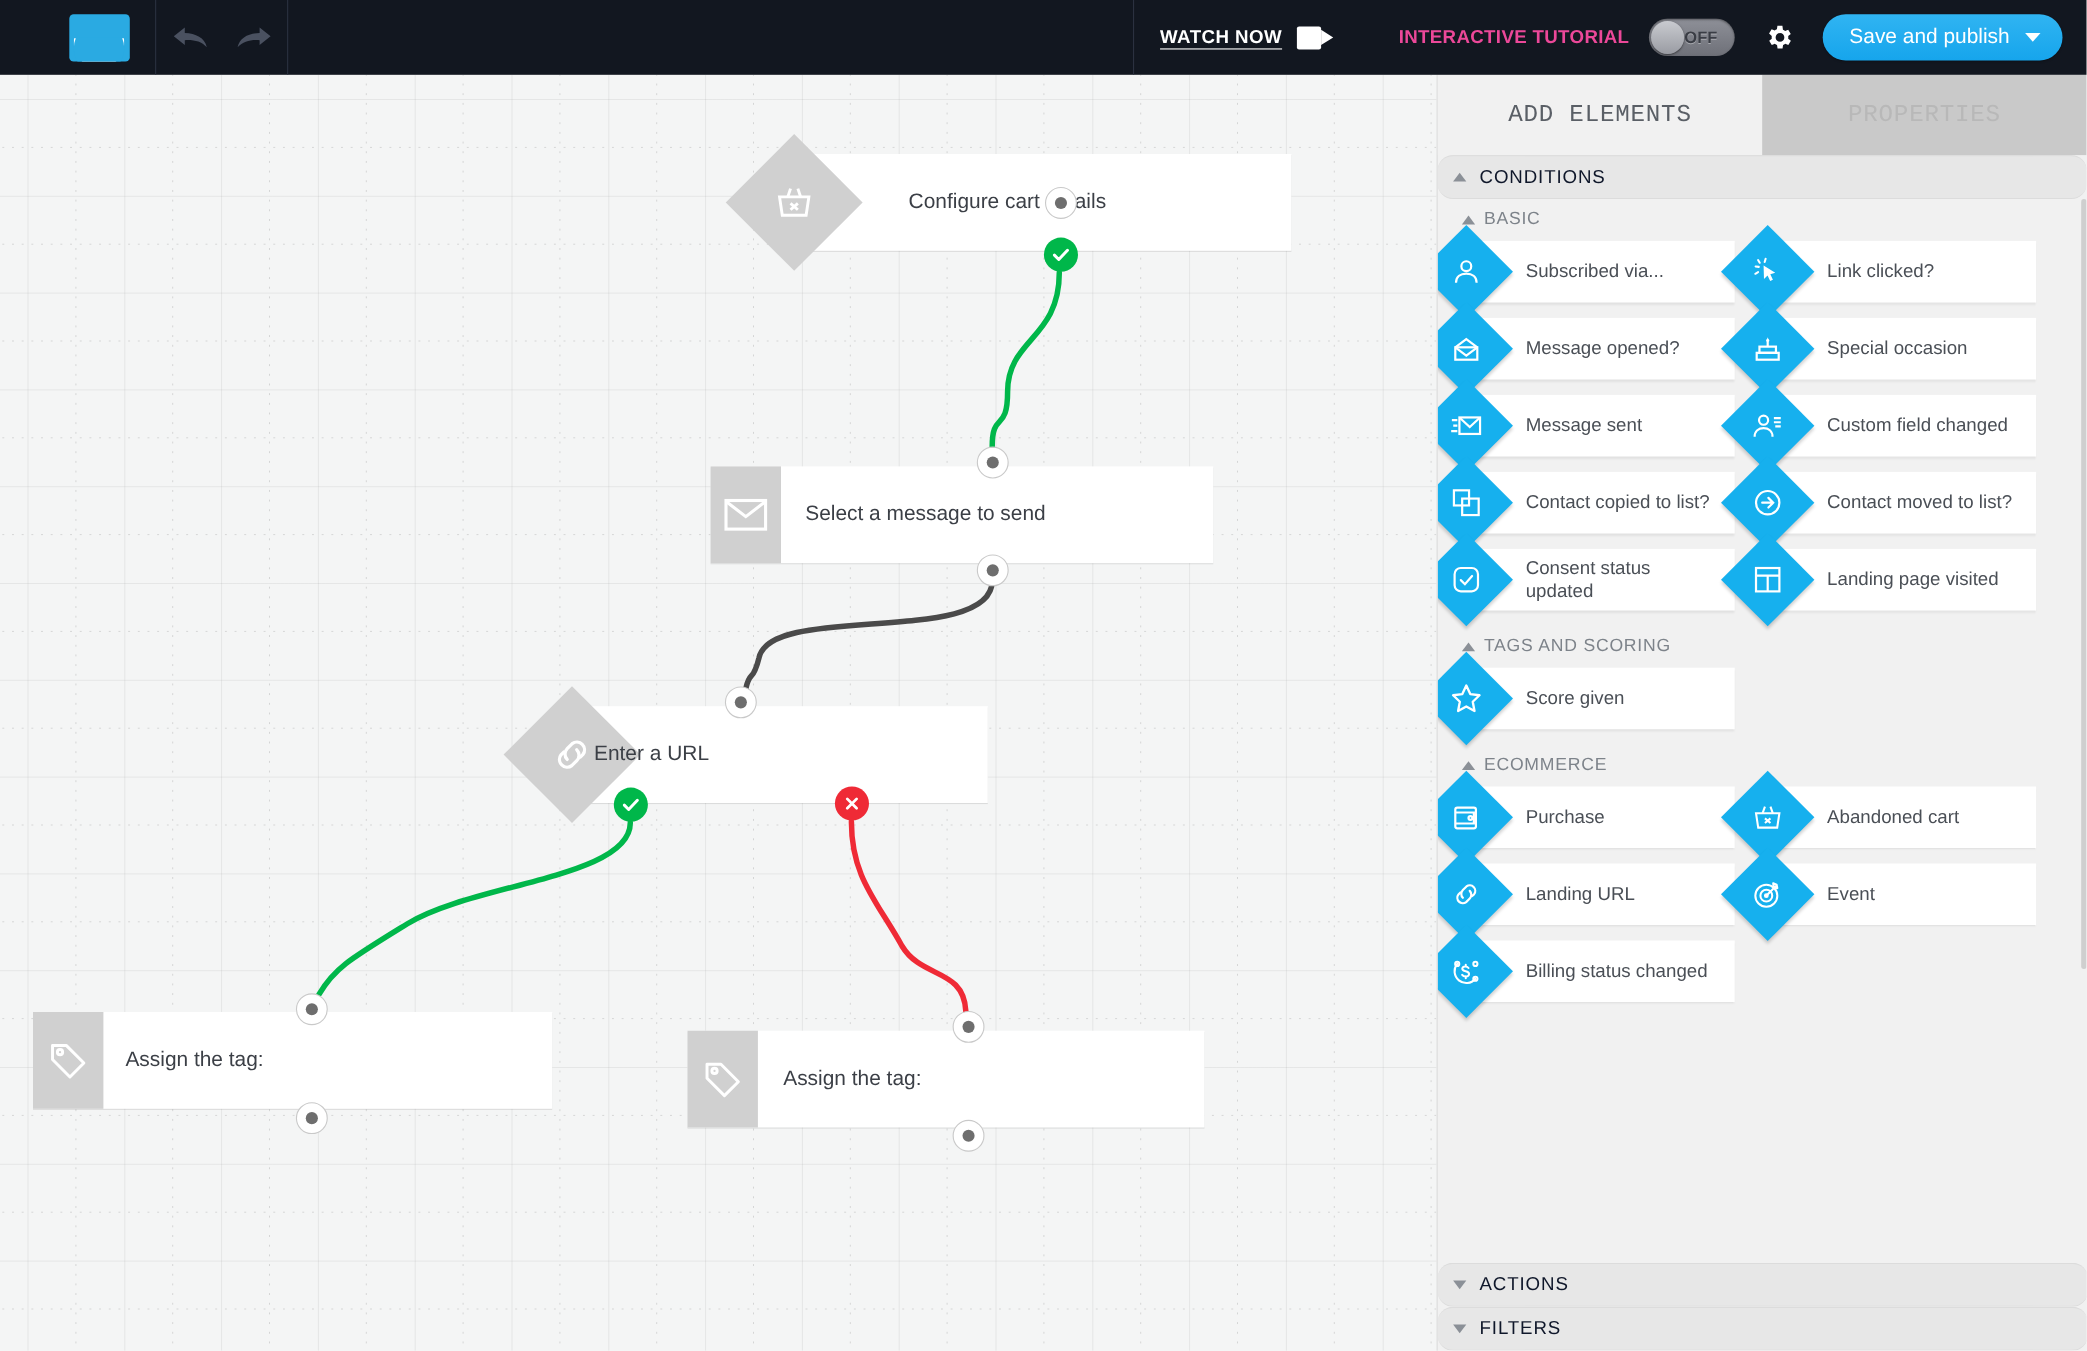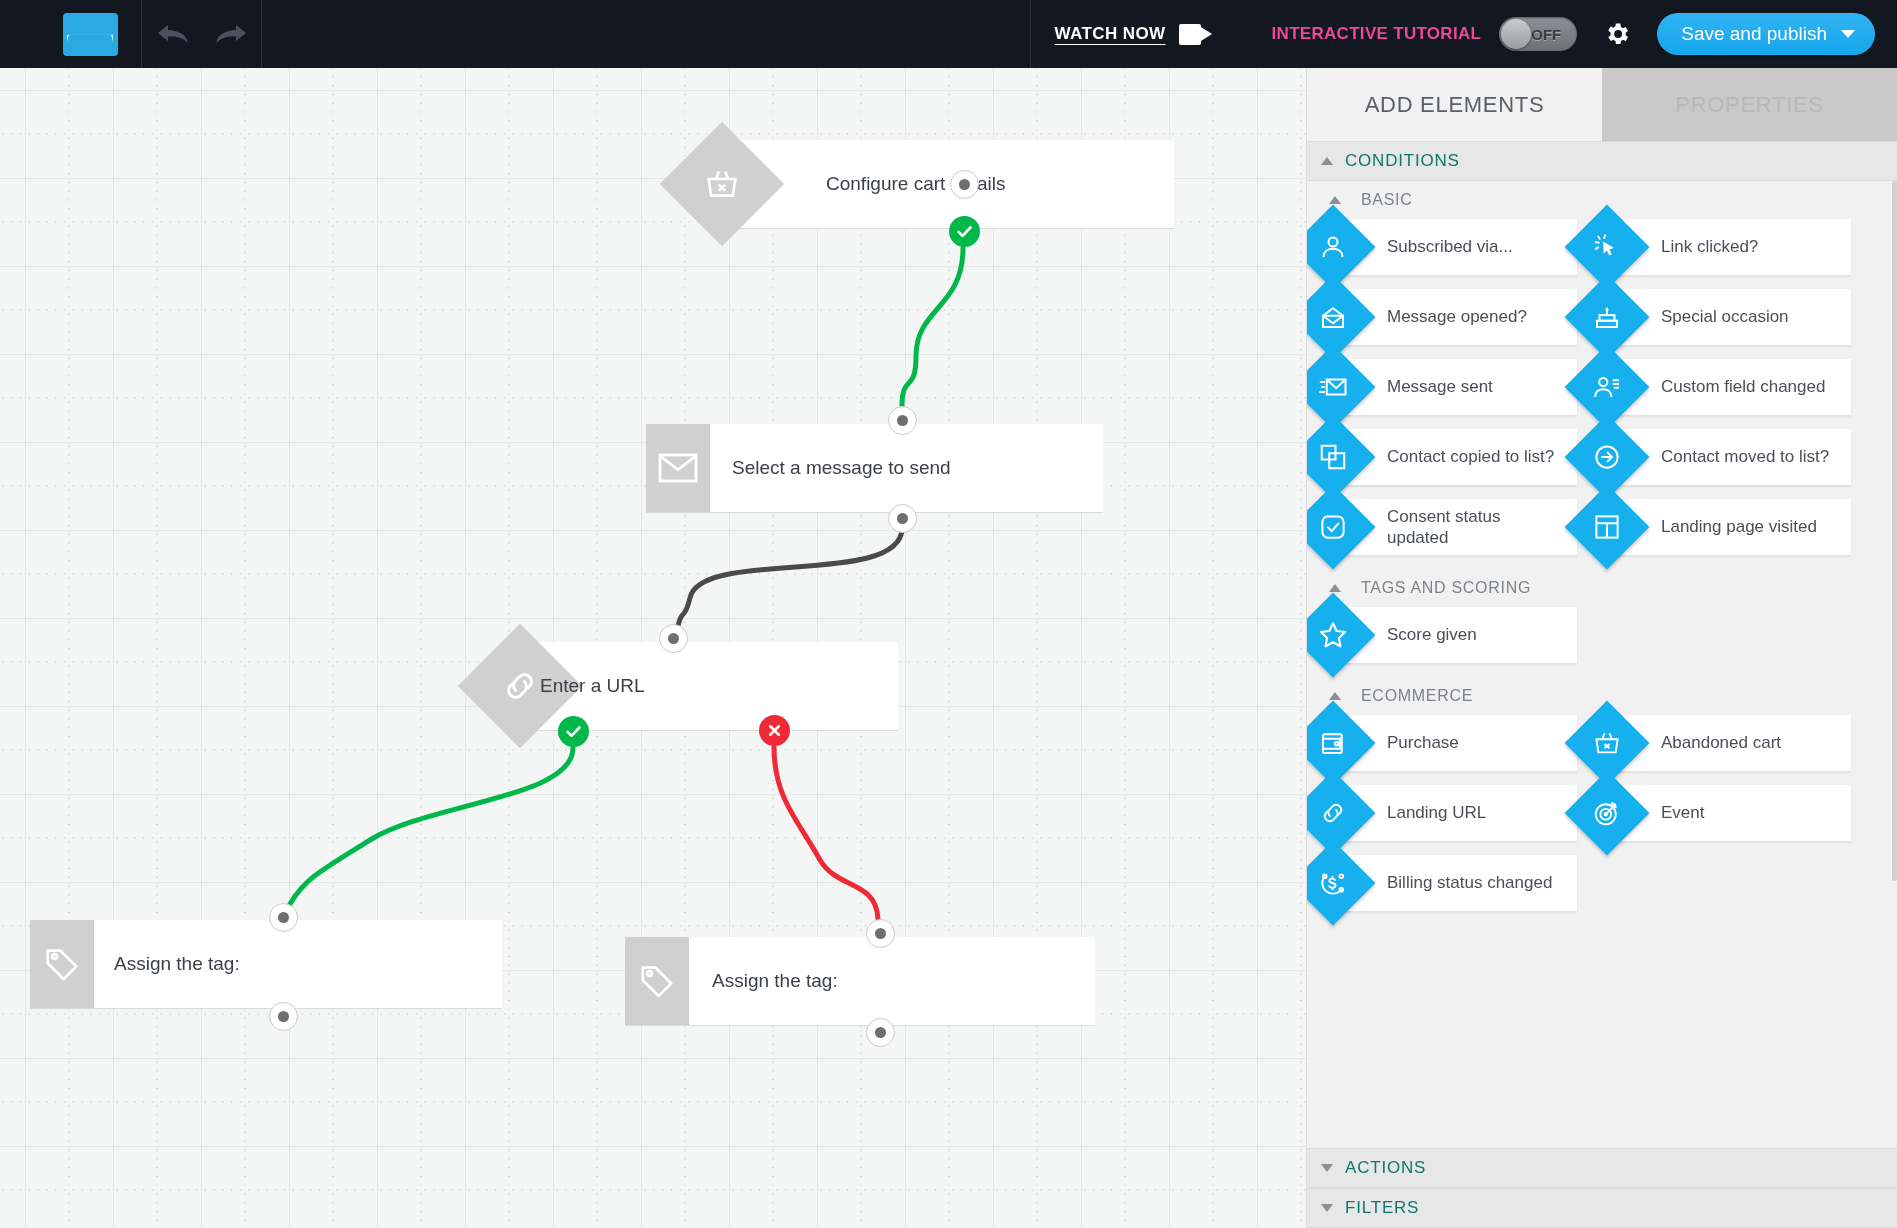--- a/index.html
+++ b/index.html
@@ -110,32 +110,32 @@
   .port-bad{
     position:absolute;width:31px;height:31px;border-radius:50%;background:#ef2a36;
     display:flex;align-items:center;justify-content:center;z-index:6;cursor:pointer;
   }
 
   
   .panel{
     position:absolute;left:1306px;top:68px;width:591px;height:1160px;
     background:#f1f1f1;border-left:1px solid #dcdcdc;box-sizing:border-box;overflow:hidden;
   }
-  .panel-tabs{display:flex;height:73px;background:#f1f1f1;}
+  .panel-tabs{display:flex;height:73px;background:#f1f1f1;font-family:Liberation Mono, monospace;}
   .tab{flex:1;display:flex;align-items:center;justify-content:center;
     font-size:22px;letter-spacing:.7px;cursor:pointer;}
   .tab-active{background:#f1f1f1;color:#5a5f66;}
   .tab-inactive{background:#c9c9c9;color:#b8b8b8;}
   .panel-body{height:1087px;overflow:hidden;position:relative;}
   .sec-head{
     height:38px;display:flex;align-items:center;padding-left:14px;gap:12px;
     background:#e7e7e7;border-top:1px solid #dcdcdc;border-bottom:1px solid #dcdcdc;
-    font-size:17px;color:#0f766e;letter-spacing:.8px;cursor:pointer;
-  }
-  .sub-head{height:38px;display:flex;align-items:center;padding-left:22px;gap:20px;
+    font-size:17px;color:#0f172a;letter-spacing:.8px;cursor:pointer;border-radius:14px;
+  }
+  .sub-head{height:38px;display:flex;align-items:center;padding-left:22px;gap:8px;
     font-size:16px;color:#7d838a;letter-spacing:.7px;cursor:pointer;}
   .tri-up{width:0;height:0;border-left:6px solid transparent;border-right:6px solid transparent;
     border-bottom:8px solid #8b9097;}
   .tri-down{width:0;height:0;border-left:6px solid transparent;border-right:6px solid transparent;
     border-top:8px solid #8b9097;}
   .grid2{display:flex;flex-wrap:wrap;padding:0 16px 0 18px;}
   .tile{
     width:252px;height:56px;background:#fff;margin:0 22px 14px 0;position:relative;
     display:flex;align-items:center;box-shadow:0 2px 2px rgba(0,0,0,.07);cursor:pointer;
   }

